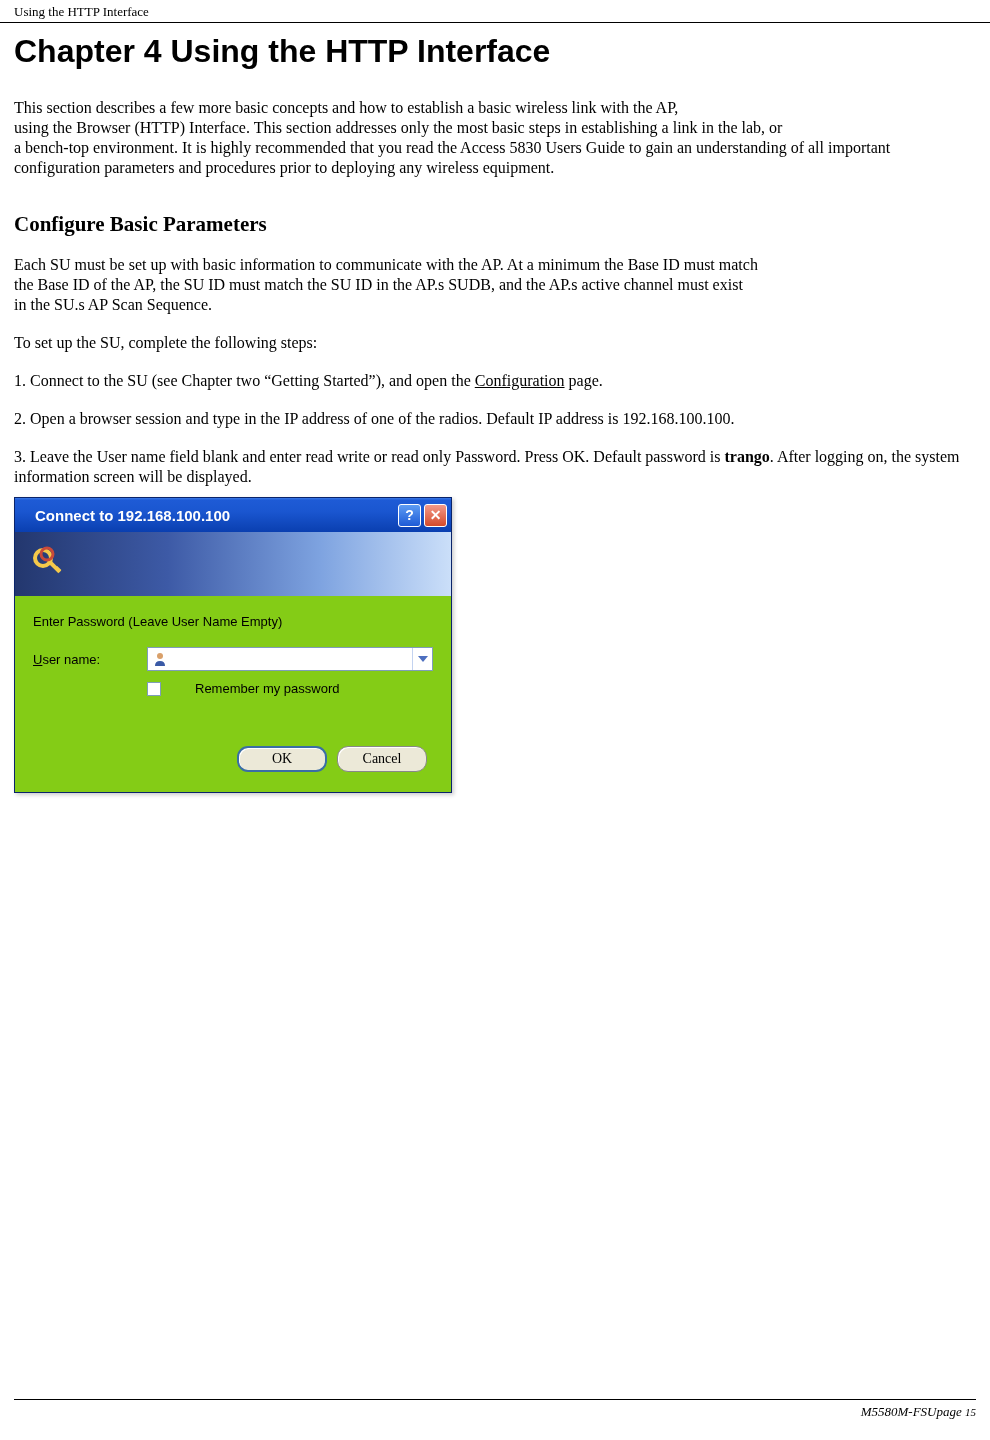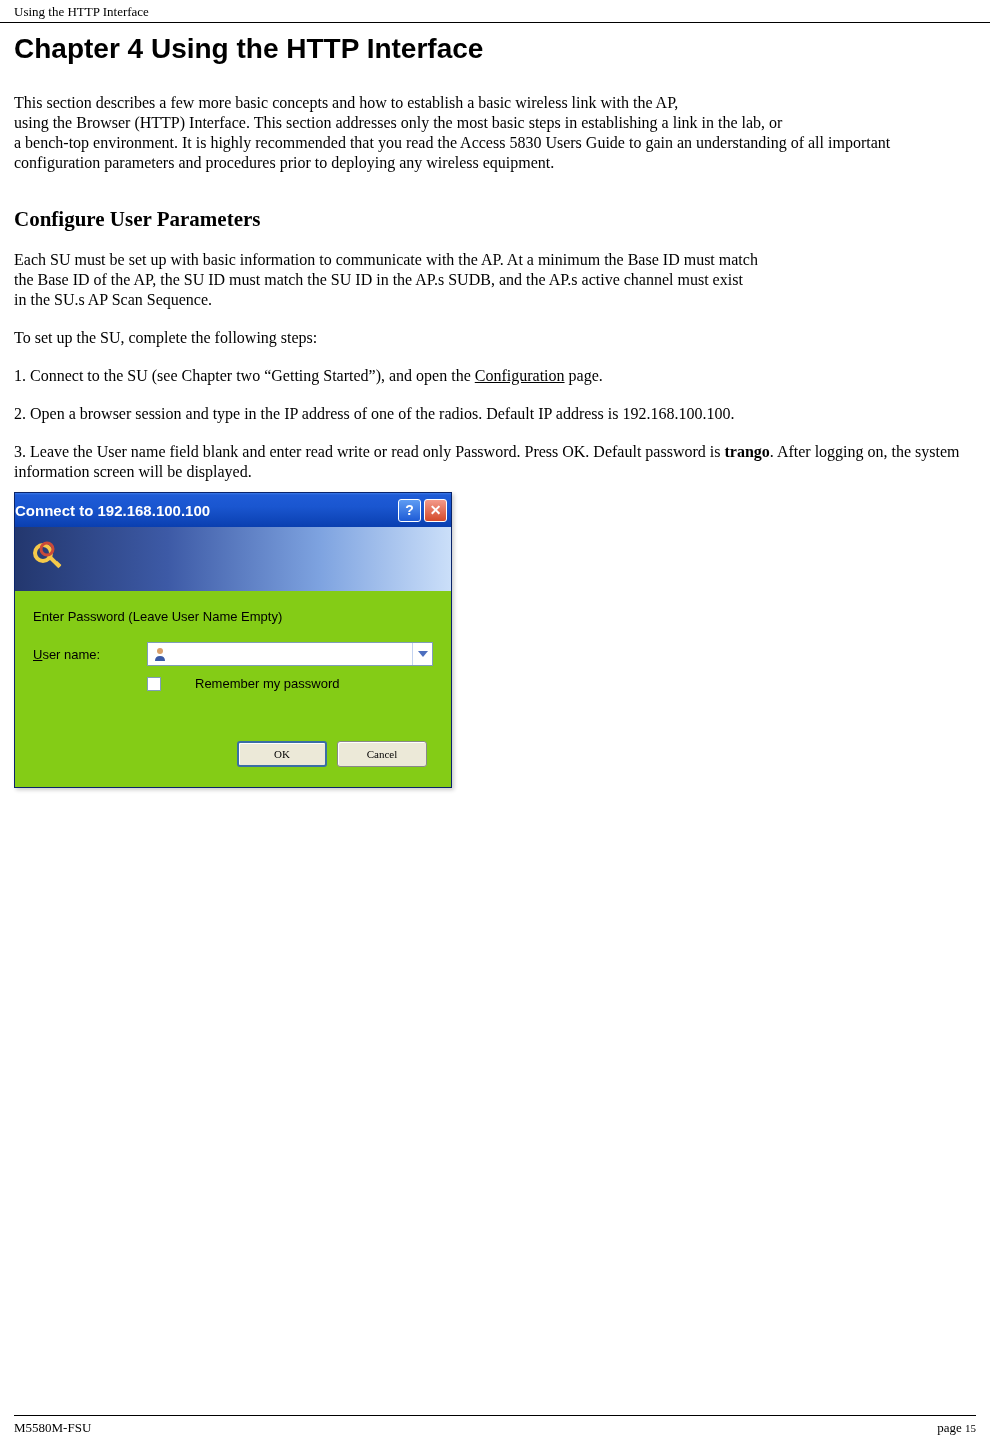--- a/index.html
+++ b/index.html
@@ -15,21 +15,21 @@
     .page-header {
       border-bottom: 1px solid #000;
       padding: 4px 14px 2px 14px;
       font-size: 13px;
     }
     .content {
       padding: 10px 14px 0 14px;
     }
     .chapter-title {
       font-family: Verdana, Geneva, sans-serif;
-      font-size: 28px;
+      font-size: 32px;
       font-weight: bold;
       margin-bottom: 28px;
     }
     .para {
       font-size: 16px;
       line-height: 1.25;
       margin-bottom: 0;
     }
     .section-title {
       font-size: 21px;
@@ -46,21 +46,21 @@
       border: 1px solid #0a246a;
       font-family: Tahoma, sans-serif;
       font-size: 13px;
       box-shadow: 2px 2px 4px rgba(0,0,0,0.2);
     }
     .titlebar {
       height: 34px;
       background: linear-gradient(180deg, #3a78e7 0%, #1e5bd6 6%, #1a56d0 40%, #0a3fb0 100%);
       display: flex;
       align-items: center;
-      padding: 0 4px 0 0;
+      padding: 0 4px 0 20px;
       color: #fff;
       font-weight: bold;
       font-size: 15px;
     }
     .titlebar-text { flex: 1; }
     .titlebar-btns { display: flex; gap: 3px; }
     .tb-btn {
       width: 23px; height: 23px;
       display: flex; align-items: center; justify-content: center;
       font-weight: bold;
@@ -146,55 +146,56 @@
       display: flex;
       justify-content: flex-end;
       gap: 10px;
       padding-right: 6px;
       padding-bottom: 6px;
     }
     .dlg-btn {
       width: 90px; height: 26px;
       background: #ece9d8;
       border: 1px solid #888;
-      border-radius: 3px;
+      border-radius: 11px;
       font-family: Tahoma;
-      font-size: 11px;
+      font-size: 14px;
       display: flex; align-items: center; justify-content: center;
       box-shadow: inset 1px 1px 0 #fff;
     }
     .dlg-btn.primary { border: 2px solid #3a6ea5; }
     .page-footer {
       position: absolute;
-      bottom: 4px;
+      bottom: 20px;
       left: 14px;
       right: 14px;
       border-top: 1px solid #000;
       padding-top: 4px;
       font-size: 13px;
       display: flex;
-      justify-content: space-between;
+      justify-content: flex-end;
+      font-style: italic;
     }
     .page-footer .pgnum { font-size: 11px; }
   </style>
 </head>
 <body>
 
 <div class="page-header">
   <span>Using the HTTP Interface</span>
 </div>
 
 <div class="content">
   <h1 class="chapter-title">Chapter 4 Using the HTTP Interface</h1>
 
   <p class="para">This section describes a few more basic concepts and how to establish a basic wireless link with the AP,</p>
   <p class="para">using the Browser (HTTP) Interface. This section addresses only the most basic steps in establishing a link in the lab, or</p>
   <p class="para">a bench-top environment.  It is highly recommended that you read the Access 5830 Users Guide to gain an understanding of all important configuration parameters and procedures prior to deploying any wireless equipment.</p>
 
-  <h2 class="section-title">Configure User Parameters</h2>
+  <h2 class="section-title">Configure Basic Parameters</h2>
 
   <p class="para">Each SU must be set up with basic information to communicate with the AP.  At a minimum the Base ID must match</p>
   <p class="para">the Base ID of the AP, the SU ID must match the SU ID in the AP.s SUDB, and the AP.s active channel must exist</p>
   <p class="para">in the SU.s AP Scan Sequence.</p>
 
   <p class="para step-spacing">To set up the SU, complete the following steps:</p>
 
   <p class="para step-spacing">
     <span>1.  Connect to the SU (see Chapter two “Getting Started”), and open the </span><span class="underline">Configuration</span><span> page.</span>
   </p>

